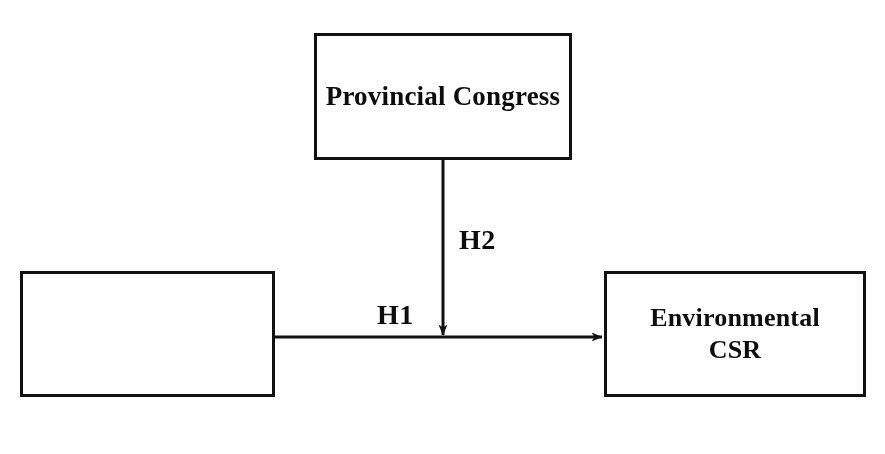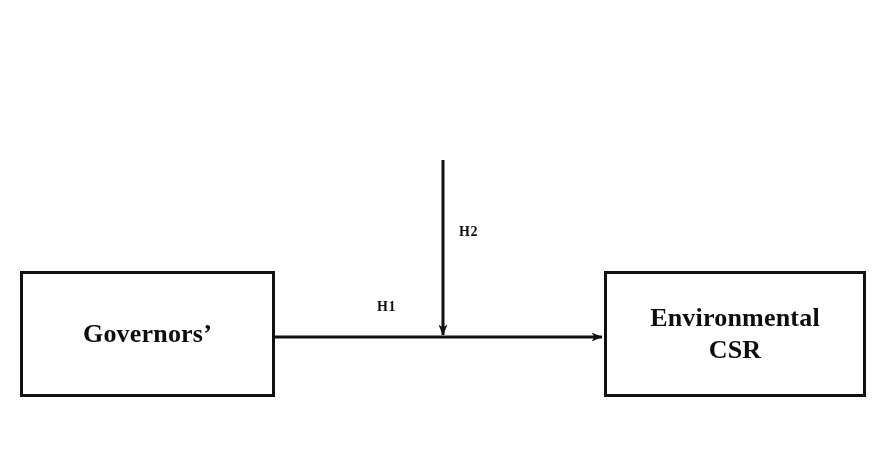--- a/index.html
+++ b/index.html
@@ -74,43 +74,46 @@
     width: 885px;
     height: 454px;
     pointer-events: none;
   }
 
   
   .hyp-label {
     position: absolute;
     font-family: "Liberation Serif", "DejaVu Serif", serif;
     font-weight: bold;
-    font-size: 14px;
+    font-size: 28px;
     color: #0d0d0d;
     letter-spacing: 0.5px;
   }
   #label-h1 {
     left: 338px;
     top: 299px;
     margin-left: 39px;
   }
   #label-h2 {
     left: 459px;
     top: 224px;
   }
 </style>
 </head>
 <body>
 
 <div id="canvas">
 
+  <div class="node-box" id="box-provincial-congress">
+    <span class="node-label">Provincial Congress</span>
+  </div>
 
   <div class="node-box" id="box-governors-partisanship">
     <span class="node-label">
-      <span>Governors’</span><br>
+      <br>
     </span>
   </div>
 
   <div class="node-box" id="box-environmental-csr">
     <span class="node-label">
       <span>Environmental</span><br>
       <span>CSR</span>
     </span>
   </div>
 

